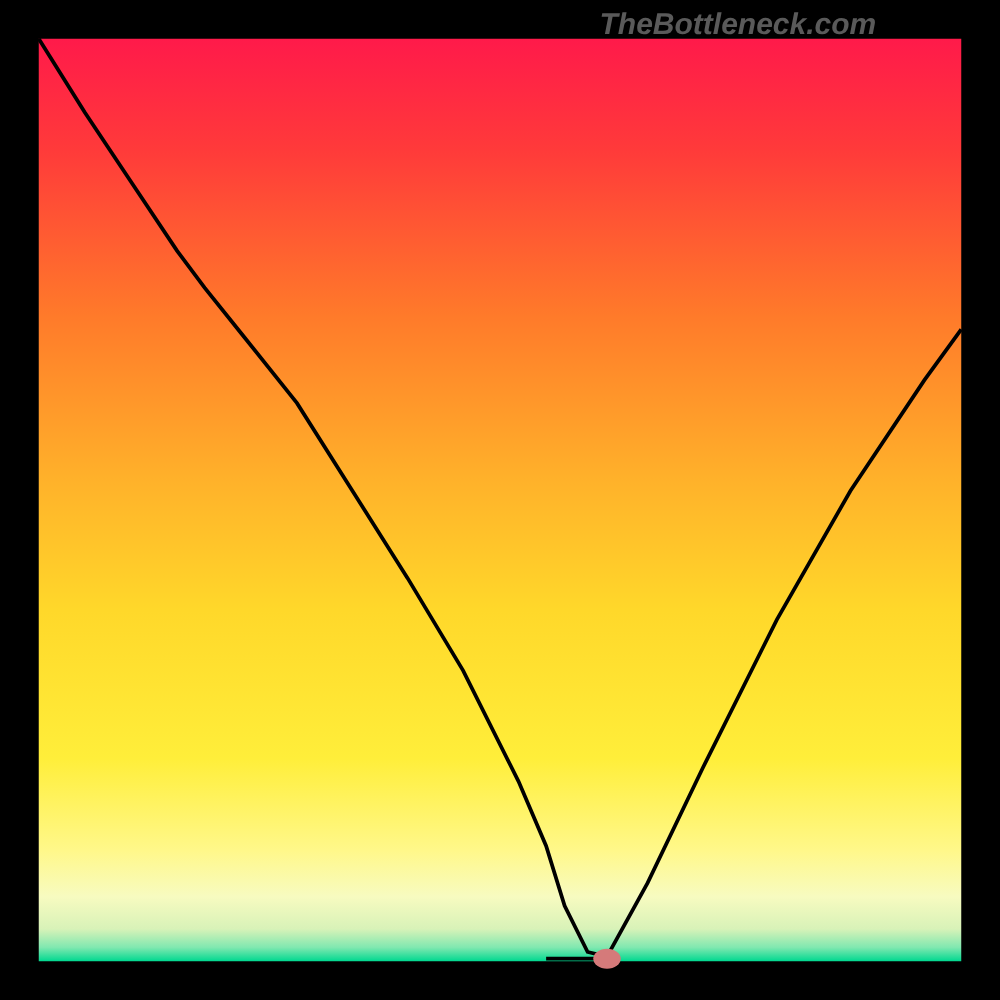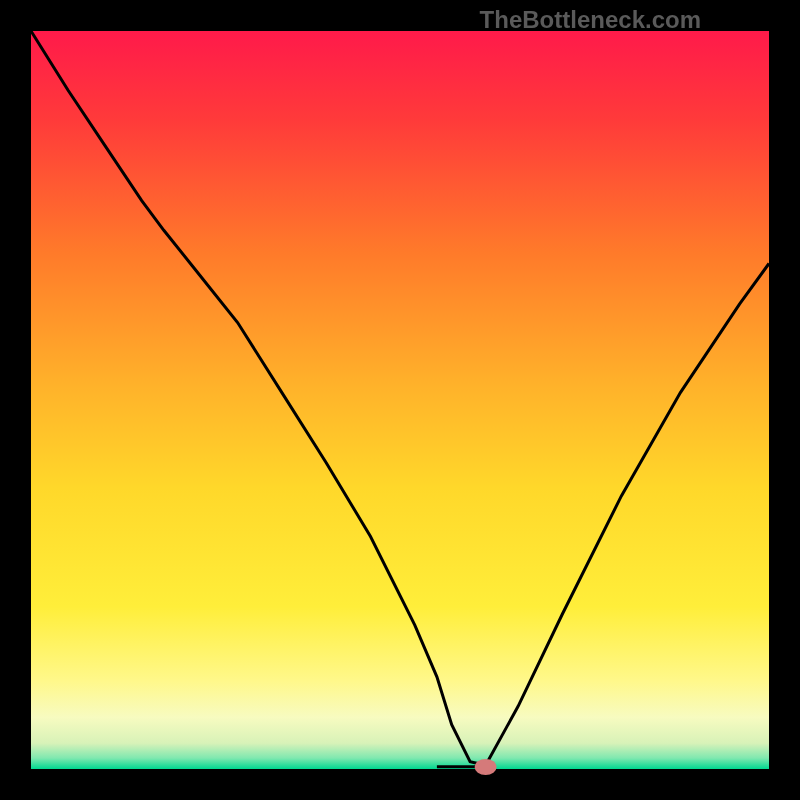--- a/index.html
+++ b/index.html
@@ -1,17 +1,17 @@
 <!DOCTYPE html>
 <html><head>
 <meta charset="utf-8">
 <style>
   * { margin: 0; padding: 0; box-sizing: border-box; }
   body { width: 800px; height: 800px; position: relative; font-family: Arial, sans-serif; background: #000; }
-  .chart-container { position: absolute; top: 0; left: 0; width: 715px; height: 800px; }
+  .chart-container { position: absolute; top: 0; left: 0; width: 715px; height: 800px; font-style: italic; }
   .watermark { position: absolute; top: 6px; right: 14px; color: #5a5a5a; font-size: 24px; font-weight: bold; z-index: 10; }
   svg { display: block; }
 </style>
 </head>
 <body>
 
 <div class="chart-container">
   <div class="watermark">TheBottleneck.com</div>
   <svg id="chart-svg" width="800" height="800" viewBox="0 0 800 800">
     <defs>

